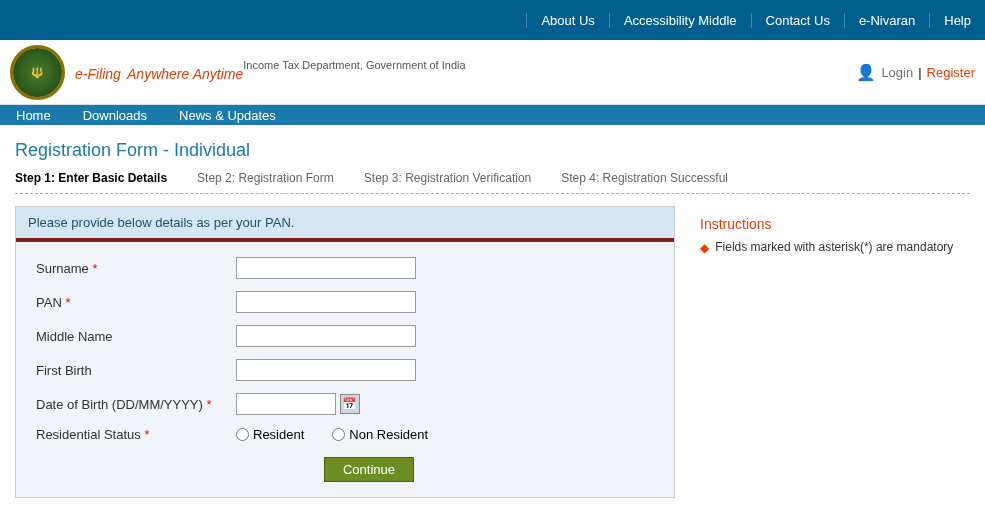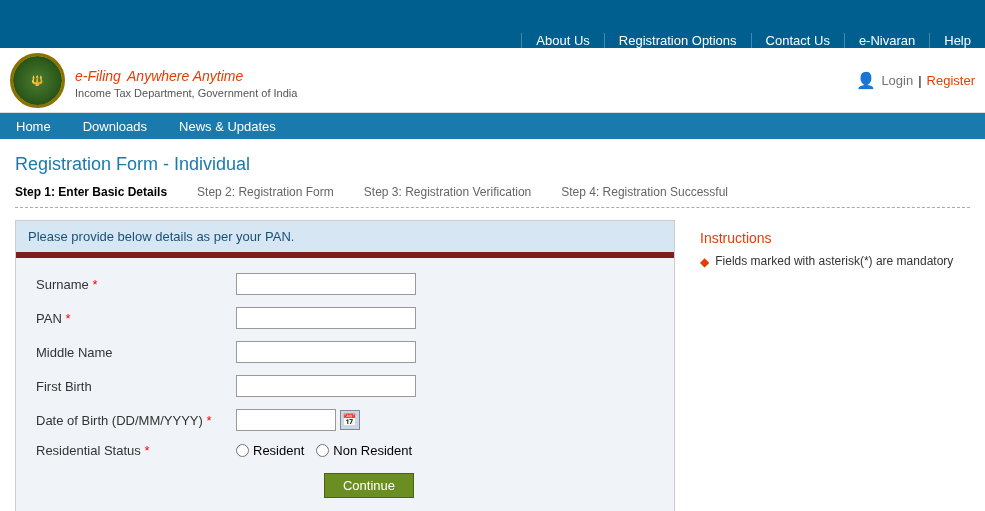--- a/index.html
+++ b/index.html
@@ -3,22 +3,22 @@
   <meta charset="utf-8">
   <style>
     * { margin: 0; padding: 0; box-sizing: border-box; }
     body { font-family: Arial, sans-serif; font-size: 13px; background: #fff; width: 985px; }
 
     
     .top-nav {
       background: #005f8e;
       display: flex;
       justify-content: flex-end;
-      align-items: flex-end;
-      height: 48px;
+      align-items: center;
+      height: 40px;
     }
     .top-nav a {
       color: #fff;
       text-decoration: none;
       padding: 0 14px;
       display: flex;
       align-items: center;
       font-size: 13px;
       border-left: 1px solid #3a8ab5;
     }
@@ -42,34 +42,34 @@
       display: flex; align-items: center; justify-content: center;
       font-size: 8px; color: #fff; text-align: center;
       overflow: hidden;
     }
     .logo-circle-inner {
       width: 49px; height: 49px; border-radius: 50%;
       background: radial-gradient(circle, #4a7c2f 0%, #2d5a1b 60%, #1a3a0a 100%);
       display: flex; align-items: center; justify-content: center;
       color: #ffd700; font-size: 10px; font-weight: bold;
     }
-    .brand-text { display: flex; flex-direction: column; }
+    .brand-text { display: flex; flex-direction: row; }
     .brand-efiling { font-size: 22px; color: #005f8e; font-style: italic; font-weight: bold; }
     .brand-efiling span { color: #e63c00; font-size: 14px; font-style: italic; font-weight: normal; }
     .brand-sub { font-size: 11px; color: #555; }
     .header-right { display: flex; align-items: center; gap: 5px; font-size: 13px; }
     .login-link { color: #737373; text-decoration: none; }
     .register-link { color: #e63c00; text-decoration: none; }
     .user-icon { font-size: 16px; }
 
     
     .main-nav {
       background: #1a7aab;
       display: flex;
-      height: 26px;
+      height: 20px;
       align-items: center;
     }
     .main-nav a {
       color: #fff;
       text-decoration: none;
       padding: 0 16px;
       height: 100%;
       display: flex;
       align-items: center;
       font-size: 13px;
@@ -103,21 +103,21 @@
     .main-area { display: flex; gap: 15px; }
 
     
     .form-section {
       flex: 1;
       border: 1px solid #ccc;
       background: #f0f4f8;
     }
     .form-header {
       background: #d6e6f2;
-      border-bottom: 6px solid #7f1d1d;
+      border-bottom: 4px solid #7f1d1d;
       padding: 8px 12px;
       font-size: 13px;
       color: #1a5276;
     }
     .form-body { padding: 15px 20px; }
     .form-row {
       display: flex;
       align-items: center;
       margin-bottom: 12px;
     }
@@ -144,21 +144,21 @@
       font-size: 12px;
     }
     .cal-icon {
       margin-left: 4px;
       width: 20px; height: 20px;
       background: #c8d8e8;
       border: 1px solid #888;
       display: inline-flex; align-items: center; justify-content: center;
       font-size: 12px; cursor: pointer;
     }
-    .radio-group { display: flex; align-items: center; gap: 12px; }
+    .radio-group { display: flex; align-items: center; gap: 28px; }
     .radio-group label { display: flex; align-items: center; gap: 4px; font-size: 13px; }
     .continue-row {
       display: flex;
       justify-content: center;
       margin-top: 15px;
     }
     .continue-btn {
       background: #6b8e23;
       color: #fff;
       border: 1px solid #4a6210;
@@ -189,21 +189,21 @@
       color: #e63c00;
       font-size: 12px;
       margin-top: 1px;
     }
   </style>
 </head>
 <body>
 
 <div class="top-nav">
   <a href="#">About Us</a>
-  <a href="#">Registration Options</a>
+  <a href="#">Accessibility Middle</a>
   <a href="#">Contact Us</a>
   <a href="#">e-Nivaran</a>
   <a href="#">Help</a>
 </div>
 
 <div class="header">
   <div class="header-left">
     <div class="logo-circle">
       <div class="logo-circle-inner">🔱</div>
     </div>

